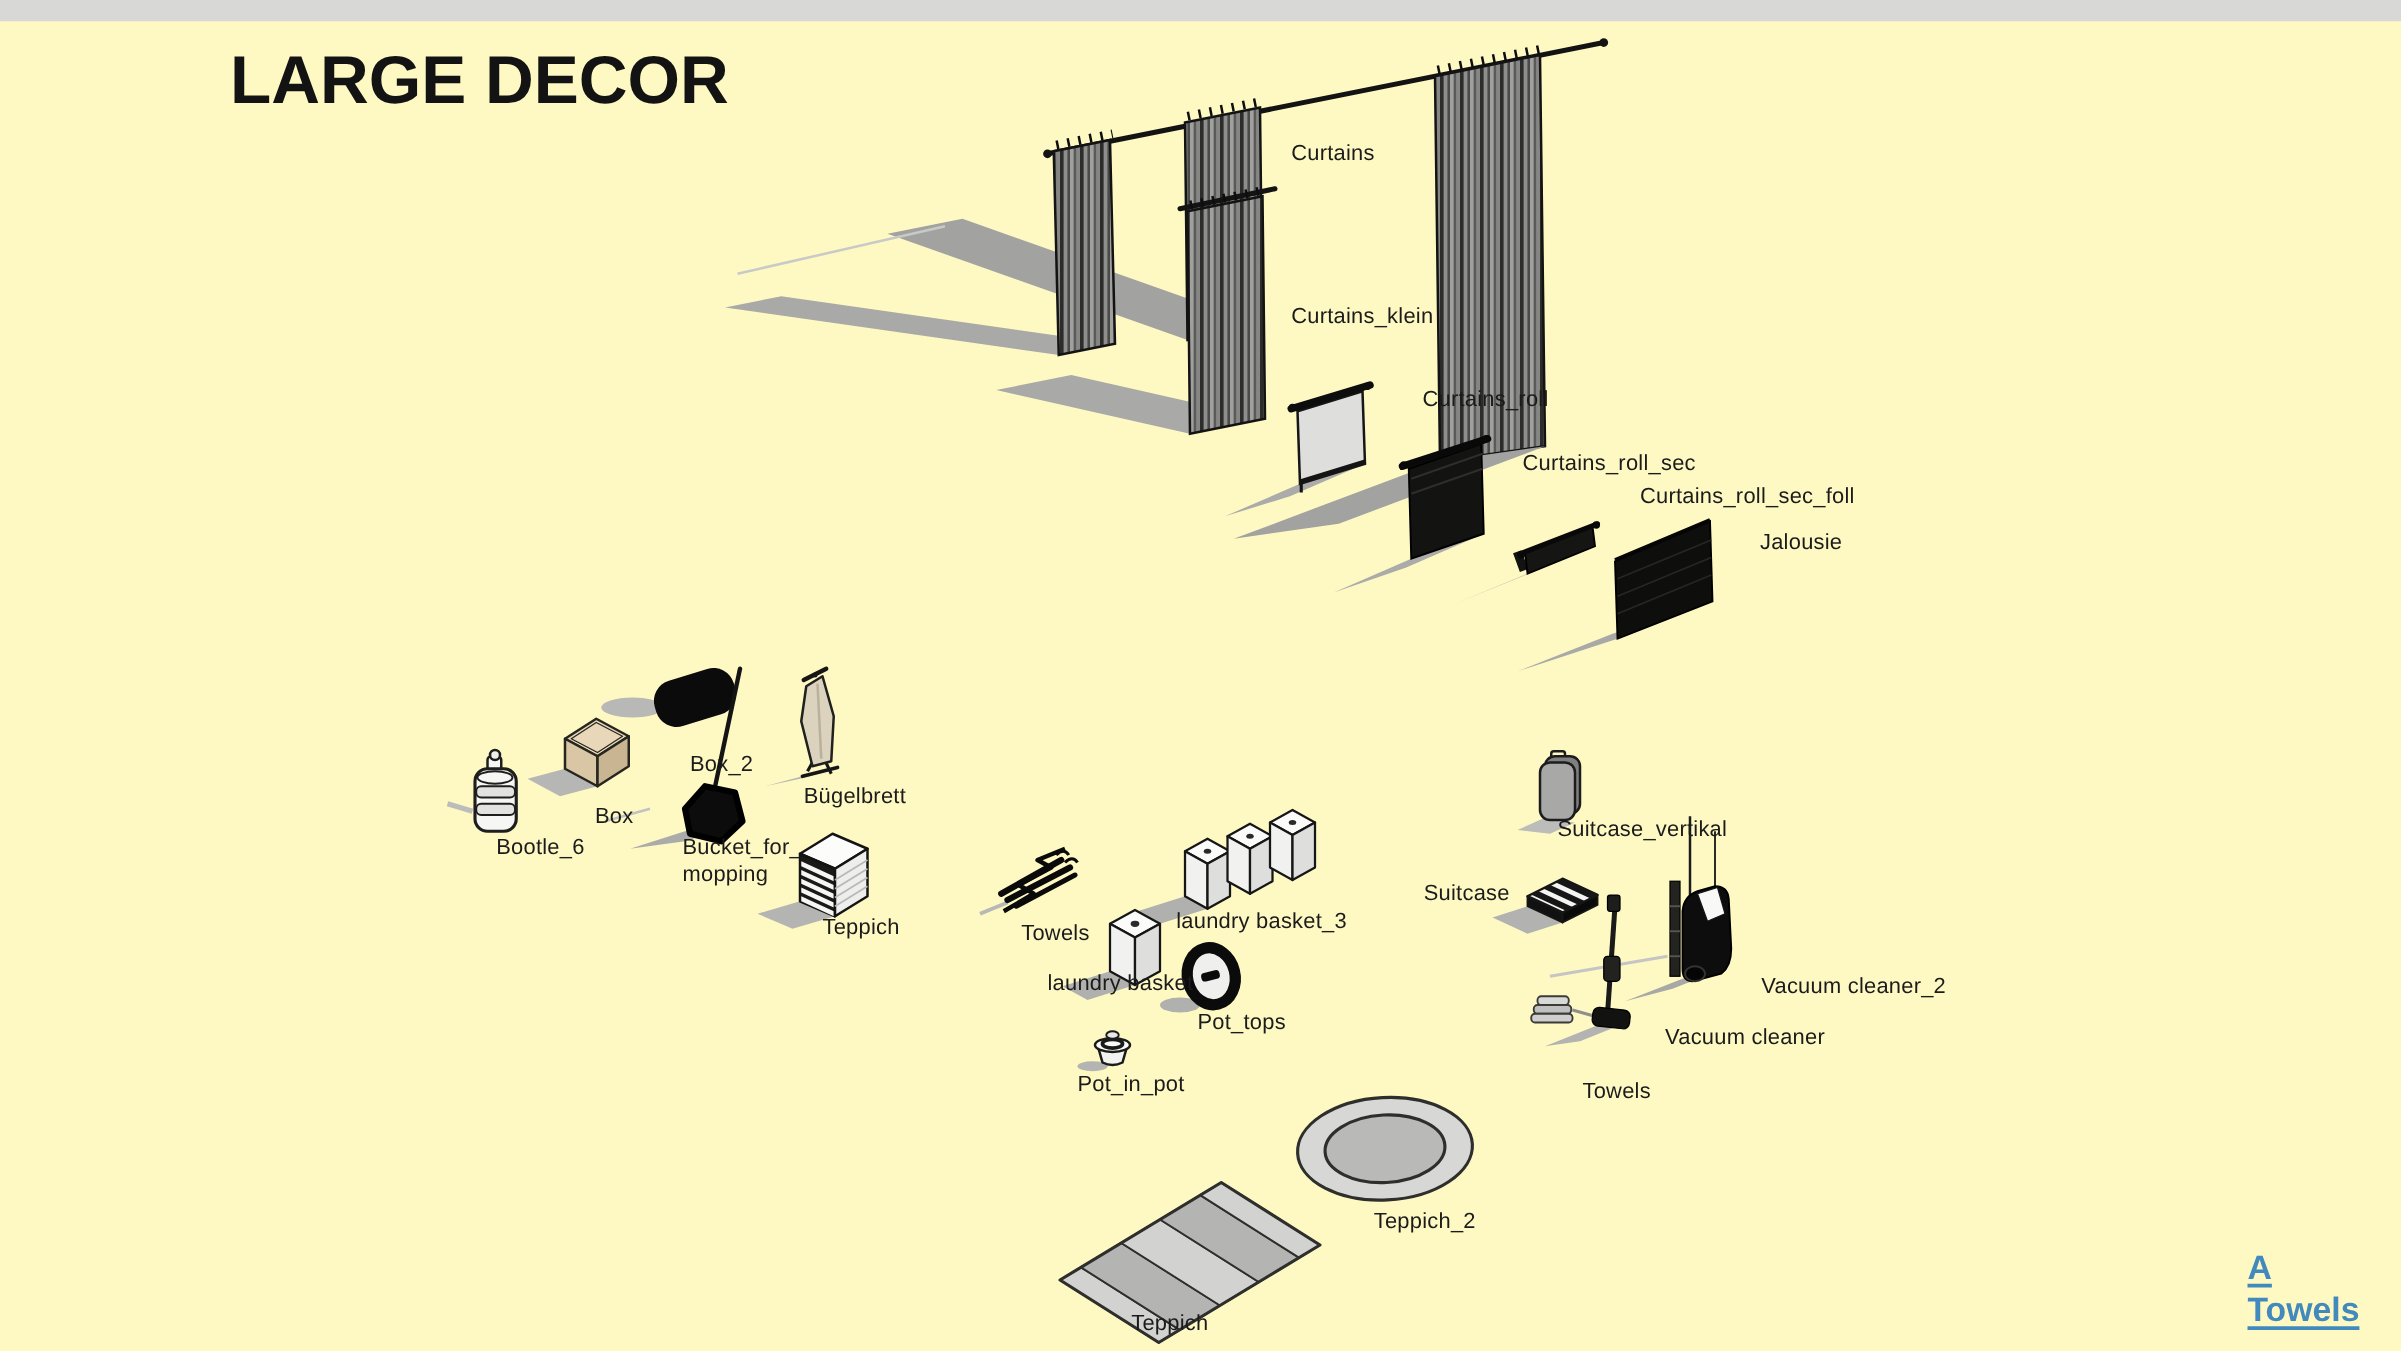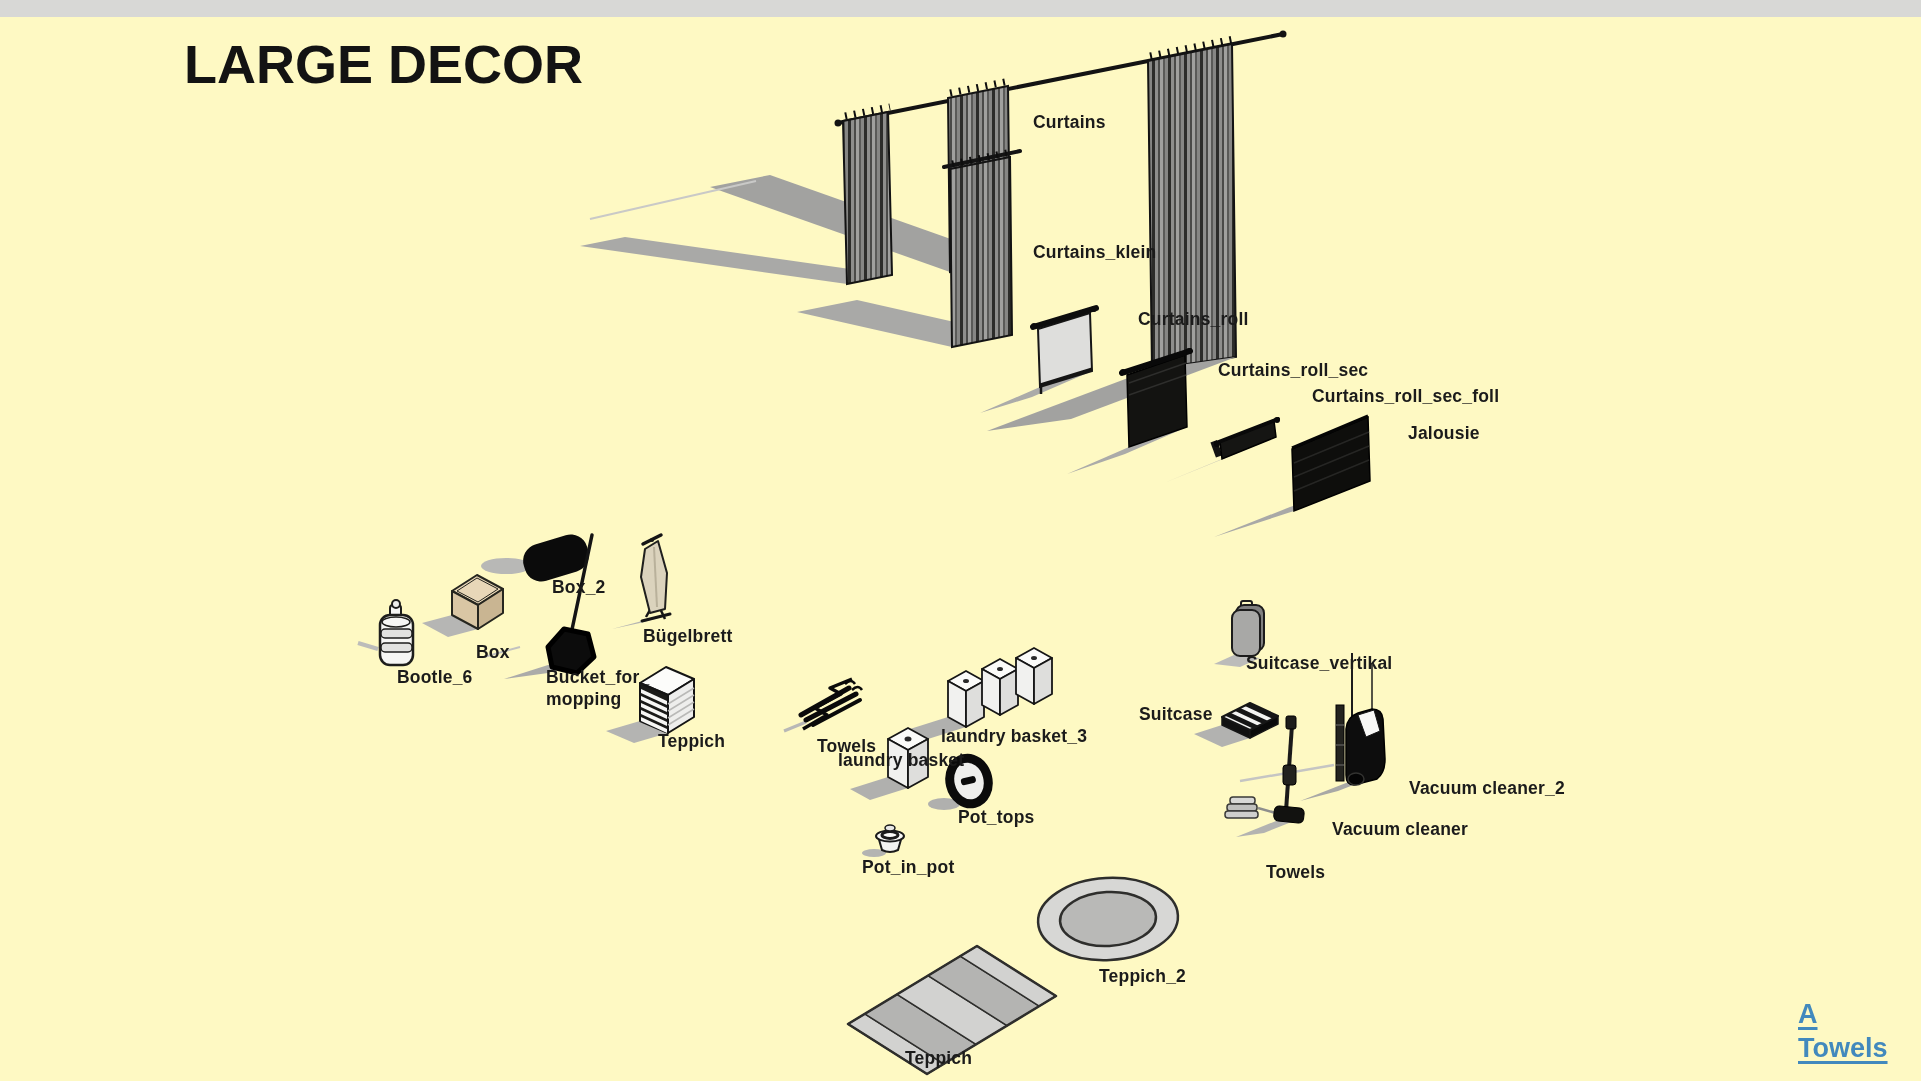--- a/index.html
+++ b/index.html
@@ -8,21 +8,21 @@
     background:#fef9c3; overflow:hidden;
     font-family:"Liberation Sans", sans-serif;
     margin-top:17px;
   }
   .scene { position:absolute; left:0; top:0; }
   .title {
     position:absolute; left:184px; top:16px; margin:0;
     font-size:54px; font-weight:bold; letter-spacing:0px; color:#131313;
   }
   .lbl {
-    position:absolute; font-size:17.5px; font-weight:700; color:#1b1b1b;
+    position:absolute; font-size:17.5px; font-weight:400; color:#1b1b1b;
     line-height:22px; letter-spacing:0.2px; white-space:pre-line;
   }
   .brand {
     position:absolute; left:1798px; top:980px; color:#4289bd;
     font-size:27px; font-weight:700; line-height:34px;
     text-decoration:none; cursor:pointer;
   }
   .brand span { display:block; text-decoration:underline; text-decoration-thickness:2.5px; text-underline-offset:4px; }
 </style>
 </head>
@@ -273,30 +273,30 @@
   </svg>
 
   <h1 class="title">LARGE DECOR</h1>
 
   <span class="lbl" style="left:1033px;top:94px">Curtains</span>
   <span class="lbl" style="left:1033px;top:224px">Curtains_klein</span>
   <span class="lbl" style="left:1138px;top:291px">Curtains_roll</span>
   <span class="lbl" style="left:1218px;top:342px">Curtains_roll_sec</span>
   <span class="lbl" style="left:1312px;top:368px">Curtains_roll_sec_foll</span>
   <span class="lbl" style="left:1408px;top:405px">Jalousie</span>
-  <span class="lbl" style="left:552px;top:559px">Box_2</span>
+  <span class="lbl" style="left:552px;top:583px">Box_2</span>
   <span class="lbl" style="left:476px;top:624px">Box</span>
   <span class="lbl" style="left:397px;top:649px">Bootle_6</span>
   <span class="lbl" style="left:546px;top:649px">Bucket_for_
 mopping</span>
   <span class="lbl" style="left:643px;top:608px">Bügelbrett</span>
   <span class="lbl" style="left:658px;top:713px">Teppich</span>
   <span class="lbl" style="left:817px;top:718px">Towels</span>
   <span class="lbl" style="left:941px;top:708px">laundry basket_3</span>
-  <span class="lbl" style="left:838px;top:732px">laundry basket</span>
+  <span class="lbl" style="left:838px;top:758px">laundry basket</span>
   <span class="lbl" style="left:958px;top:789px">Pot_tops</span>
   <span class="lbl" style="left:862px;top:839px">Pot_in_pot</span>
   <span class="lbl" style="left:1246px;top:635px">Suitcase_vertikal</span>
   <span class="lbl" style="left:1139px;top:686px">Suitcase</span>
   <span class="lbl" style="left:1409px;top:760px">Vacuum cleaner_2</span>
   <span class="lbl" style="left:1332px;top:801px">Vacuum cleaner</span>
   <span class="lbl" style="left:1266px;top:844px">Towels</span>
   <span class="lbl" style="left:1099px;top:948px">Teppich_2</span>
   <span class="lbl" style="left:905px;top:1030px">Teppich</span>
 

